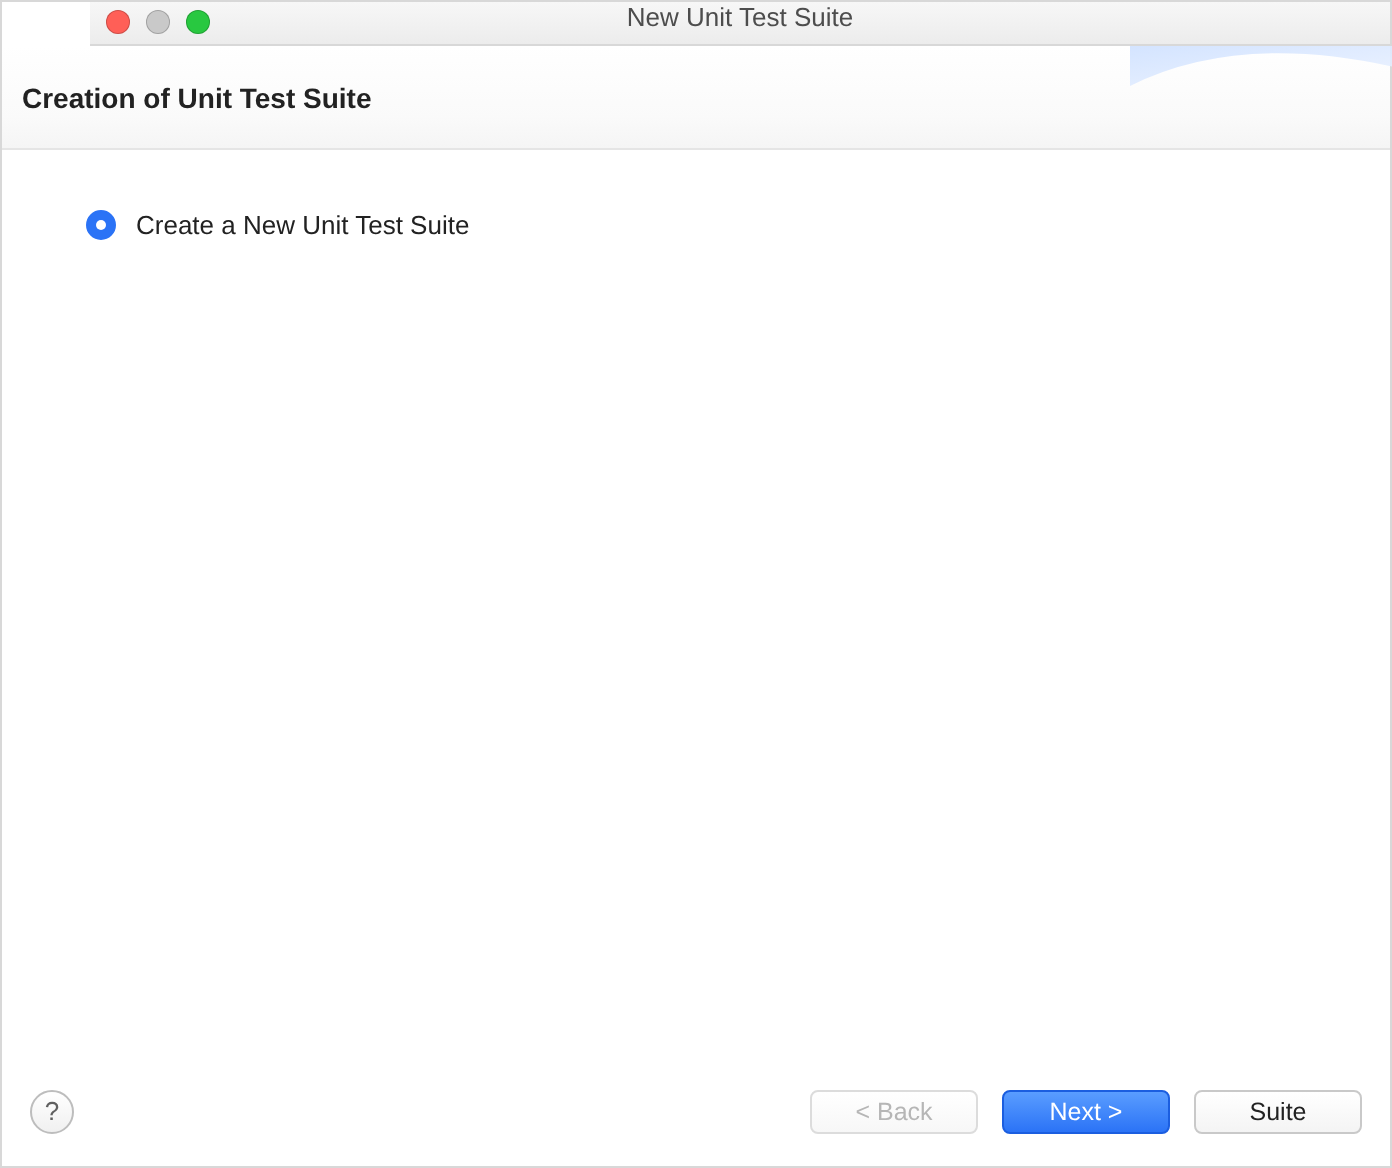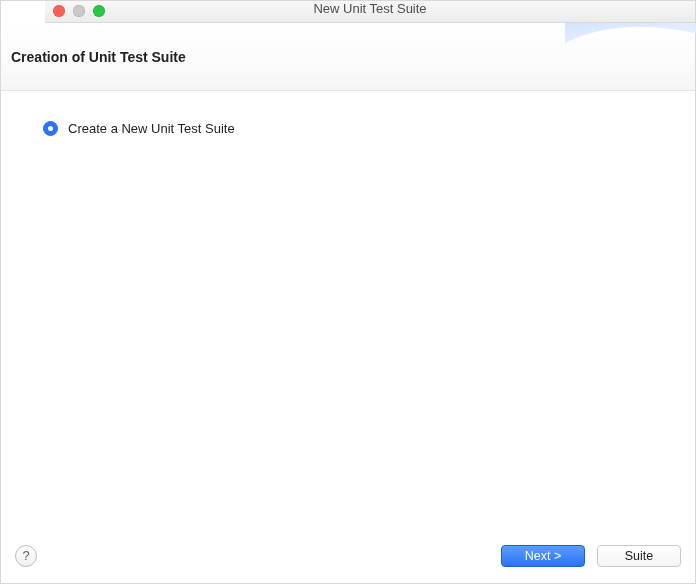--- a/index.html
+++ b/index.html
@@ -43,21 +43,21 @@
     }
     .tl-close { background: #ff5f57; }
     .tl-min   { background: #c9c9c9; }
     .tl-zoom  { background: #28c840; }
     .titlebar-title {
       margin: 0 auto;
       font-size: 13px;
       color: #4d4d4d;
     }
     .banner {
-      height: 68px;
+      height: 52px;
       background: linear-gradient(#ffffff, #fafafa 70%, #f5f5f5);
       border-bottom: 1px solid #e5e5e5;
       position: relative;
       display: flex;
       align-items: center;
       padding-left: 10px;
       flex: 0 0 auto;
     }
     .banner-title {
       font-weight: 700;
@@ -183,20 +183,23 @@
         </span>
       <span class="radio-label">Create a New Unit Test Suite</span>
     </div>
   </div>
 
   <div class="footer">
     <div class="help-btn">
       <span>?</span>
     </div>
     <div class="spacer"></div>
+    <div class="btn disabled">
+      <span>&lt; Back</span>
+    </div>
     <div class="btn primary">
       <span>Next &gt;</span>
     </div>
     <div class="btn">
       <span>Suite</span>
     </div>
   </div>
 
 </div>
 

